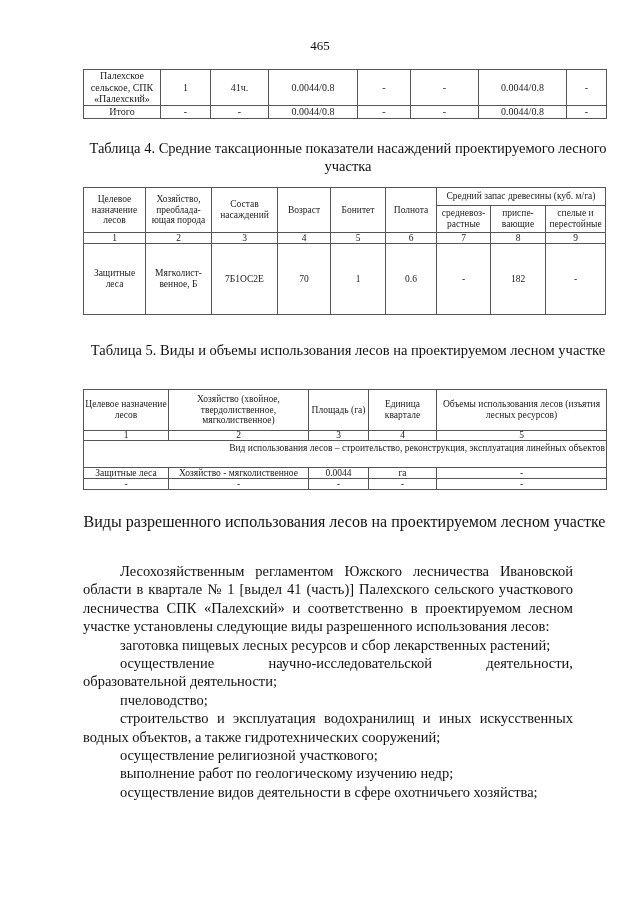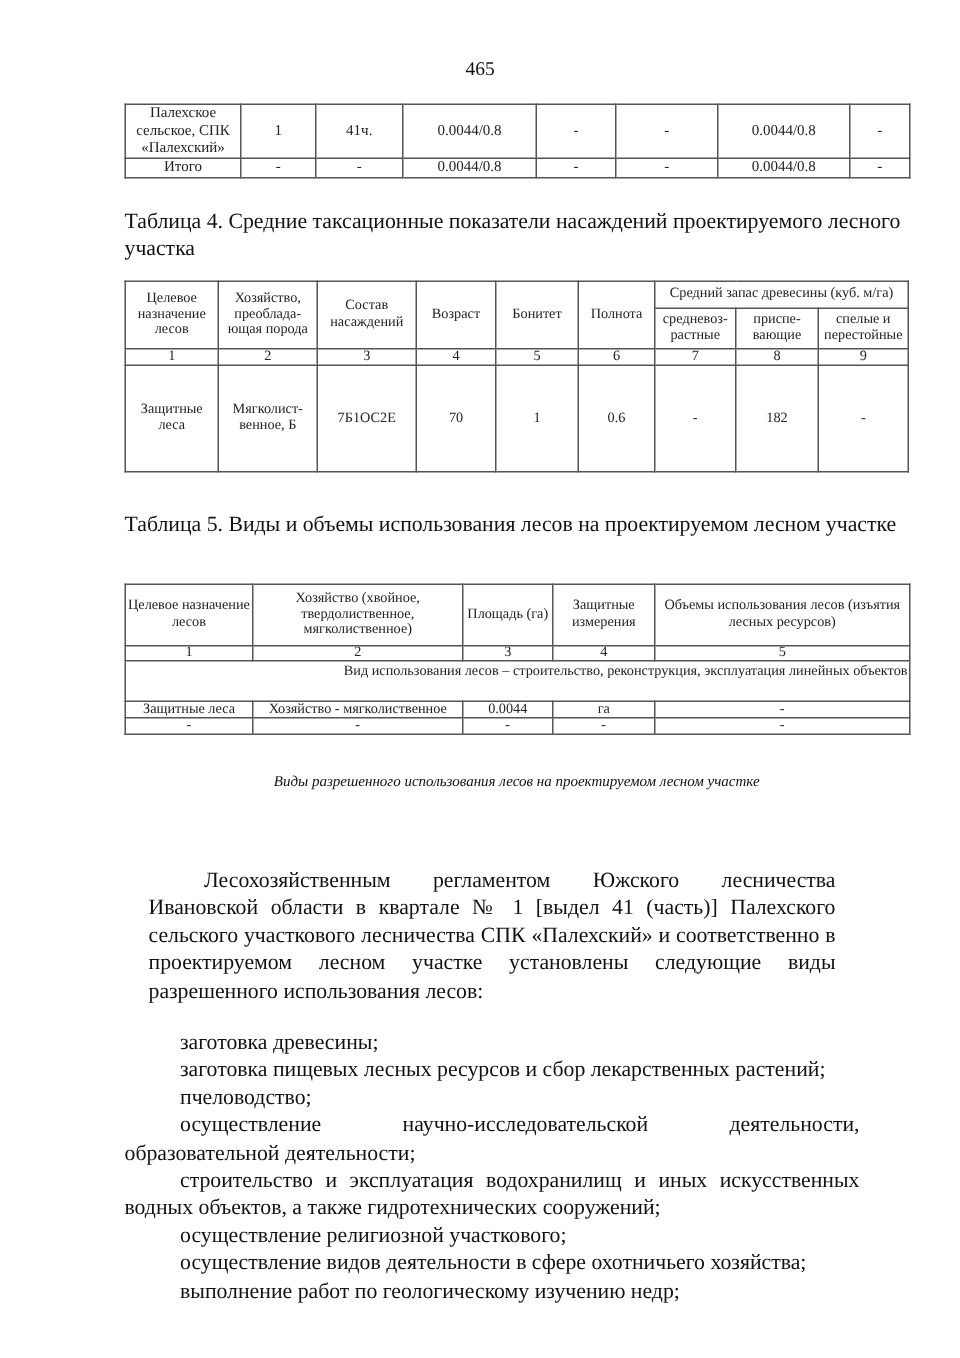--- a/index.html
+++ b/index.html
@@ -7,34 +7,34 @@
          font-family: "Liberation Serif", "DejaVu Serif", serif; color: #111; }
   .abs { position: absolute; }
   .page-num { left: 0; width: 640px; top: 38px; text-align: center; font-size: 13px; }
   table { position: absolute; border-collapse: collapse; table-layout: fixed;
           font-family: "Liberation Serif", serif; color: #222; }
   td { border: 1px solid #555; text-align: center; vertical-align: middle; padding: 0 1px;
        line-height: 1.15; overflow: hidden; }
   #t1 { left: 83px; top: 69px; width: 523px; font-size: 10px; }
   #t1 td { height: 11px; }
   #t1 tr.r1 td { height: 35px; }
-  .caption { left: 83px; width: 530px; font-size: 14.5px; line-height: 18px; }
+  .caption { left: 83px; width: 530px; font-size: 14.5px; line-height: 18px; text-align: center; }
   #t4 { left: 83px; top: 187px; width: 522px; font-size: 9.5px; }
   #t4 tr.h1 td { height: 17px; }
   #t4 tr.h2 td { height: 26px; }
   #t4 tr.num td { height: 10px; line-height: 10px; }
   #t4 tr.d td { height: 70px; }
   #t5 { left: 83px; top: 389px; width: 523px; font-size: 9.5px; }
   #t5 tr.h td { height: 40px; }
   #t5 tr.num td { height: 9px; line-height: 9px; }
   #t5 tr.span td { height: 24px; vertical-align: top; padding-top: 2px; text-align: right; }
   #t5 tr.d td { height: 10px; line-height: 10px; }
-  .section-title { left: 83px; width: 523px; top: 513px; text-align: center; font-size: 10px; line-height: 18px; font-style: italic; }
+  .section-title { left: 83px; width: 523px; top: 513px; text-align: center; font-size: 16px; line-height: 18px; }
   .body-text { left: 83px; width: 490px; font-size: 14.5px; line-height: 18.4px; }
-  .para { text-align: justify; text-indent: 37px; margin: 16px; }
+  .para { text-align: justify; text-indent: 37px; margin: 0; }
   .para.last-just { text-align-last: justify; }
   .item { margin: 0; text-indent: 37px; text-align: justify; }
 </style>
 </head>
 <body>
 
 <div class="abs page-num">465</div>
 
 <table id="t1">
   <colgroup>
@@ -133,21 +133,21 @@
       <col style="width:140px">
       <col style="width:60px">
       <col style="width:68px">
       <col style="width:170px">
   </colgroup>
   <tbody>
       <tr class="h">
     <td>Целевое назначение лесов</td>
     <td>Хозяйство (хвойное, твердолиственное, мягколиственное)</td>
     <td>Площадь (га)</td>
-    <td>Защитные измерения</td>
+    <td>Единица квартале</td>
     <td>Объемы использования лесов (изъятия лесных ресурсов)</td>
   </tr>
   <tr class="num">
     <td>1</td>
     <td>2</td>
     <td>3</td>
     <td>4</td>
     <td>5</td>
   </tr>
   <tr class="span">
@@ -167,21 +167,20 @@
     <td>-</td>
     <td>-</td>
   </tr>
 </tbody>
   </table>
 
 <div class="abs section-title">Виды разрешенного использования лесов на проектируемом лесном участке</div>
 
 <div class="abs body-text" style="top:562px">
   <p class="para last-just" style="text-align-last:left">Лесохозяйственным регламентом Южского лесничества Ивановской области в квартале № 1 [выдел 41 (часть)] Палехского сельского участкового лесничества СПК «Палехский» и соответственно в проектируемом лесном участке установлены следующие виды разрешенного использования лесов:</p>
-  <p class="item">заготовка древесины;</p>
   <p class="item">заготовка пищевых лесных ресурсов и сбор лекарственных растений;</p>
+  <p class="item">осуществление научно-исследовательской деятельности, образовательной деятельности;</p>
   <p class="item">пчеловодство;</p>
-  <p class="item">осуществление научно-исследовательской деятельности, образовательной деятельности;</p>
   <p class="item">строительство и эксплуатация водохранилищ и иных искусственных водных объектов, а также гидротехнических сооружений;</p>
   <p class="item">осуществление религиозной участкового;</p>
+  <p class="item">выполнение работ по геологическому изучению недр;</p>
   <p class="item">осуществление видов деятельности в сфере охотничьего хозяйства;</p>
-  <p class="item">выполнение работ по геологическому изучению недр;</p>
 </div>
 
 </body></html>

